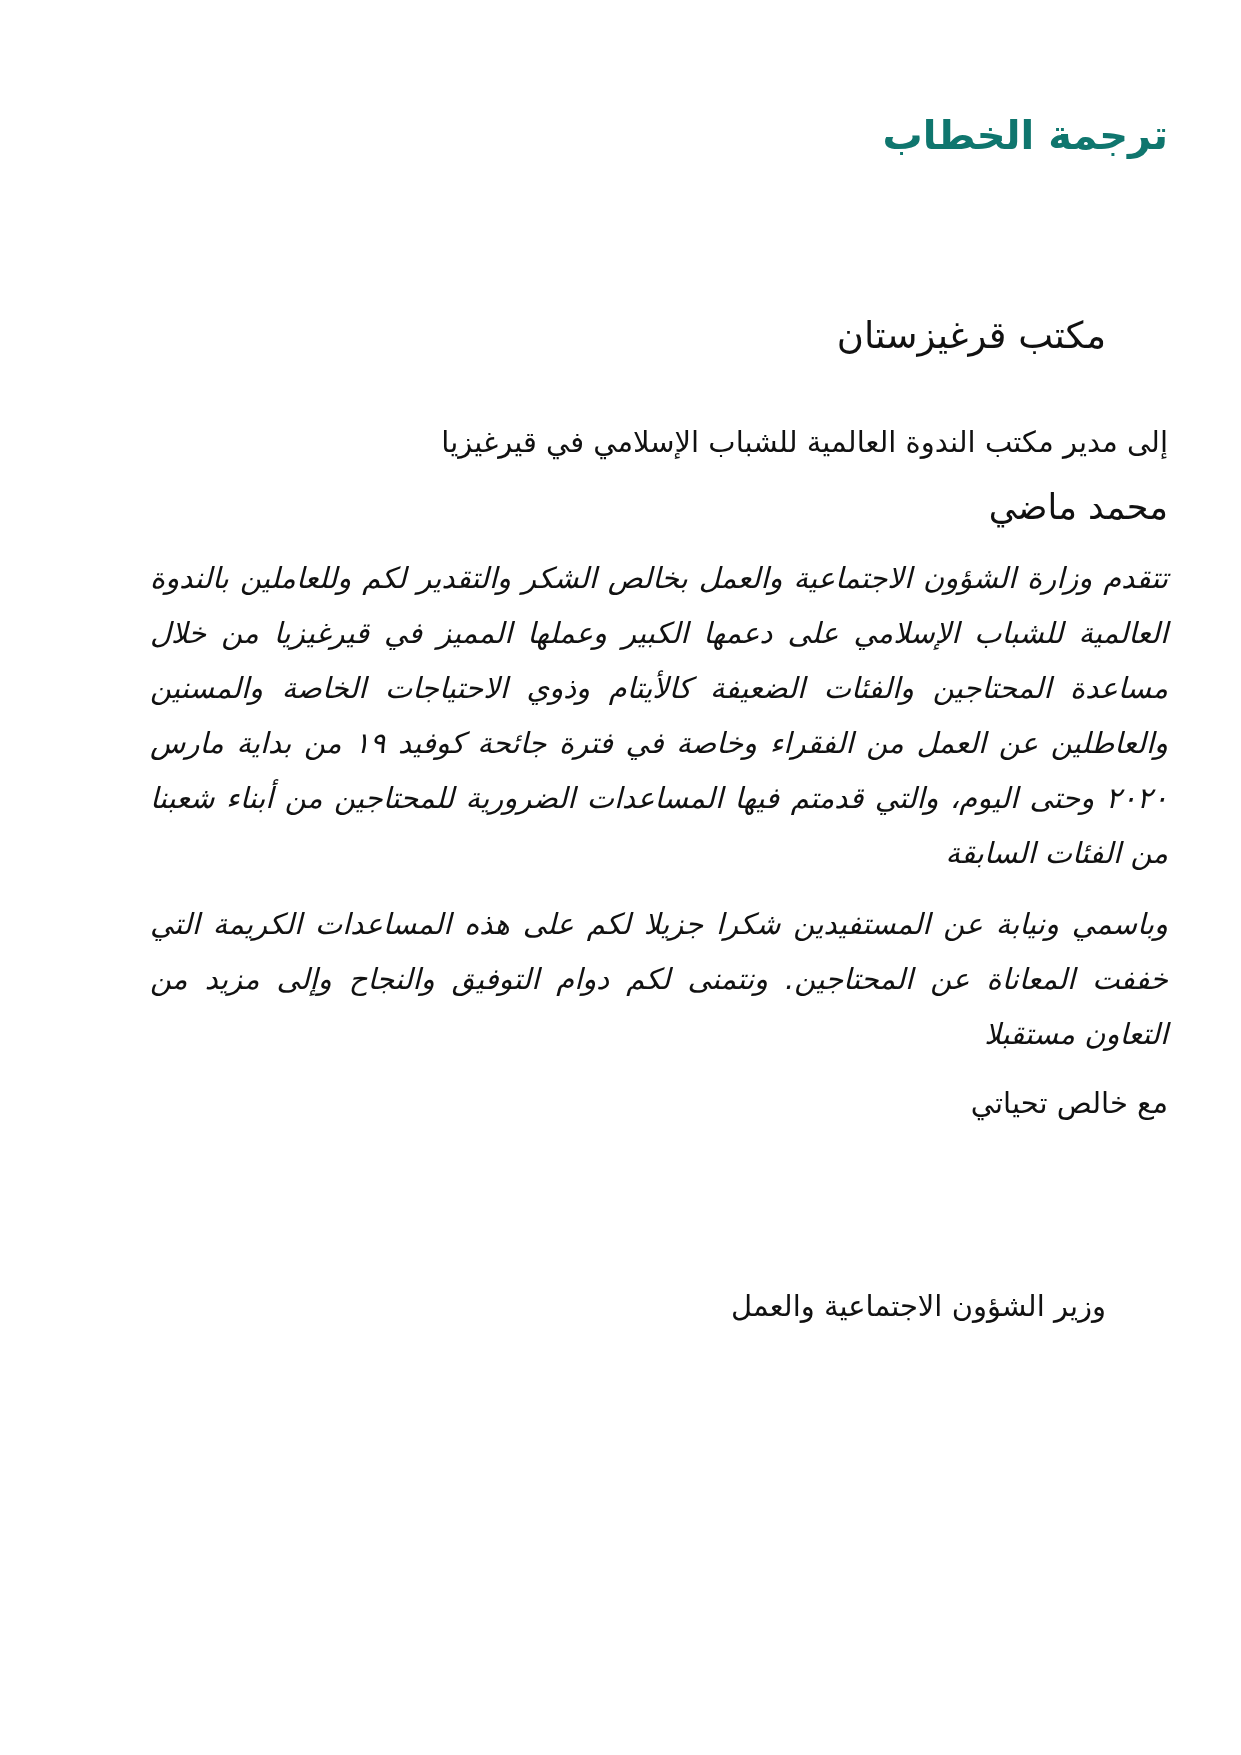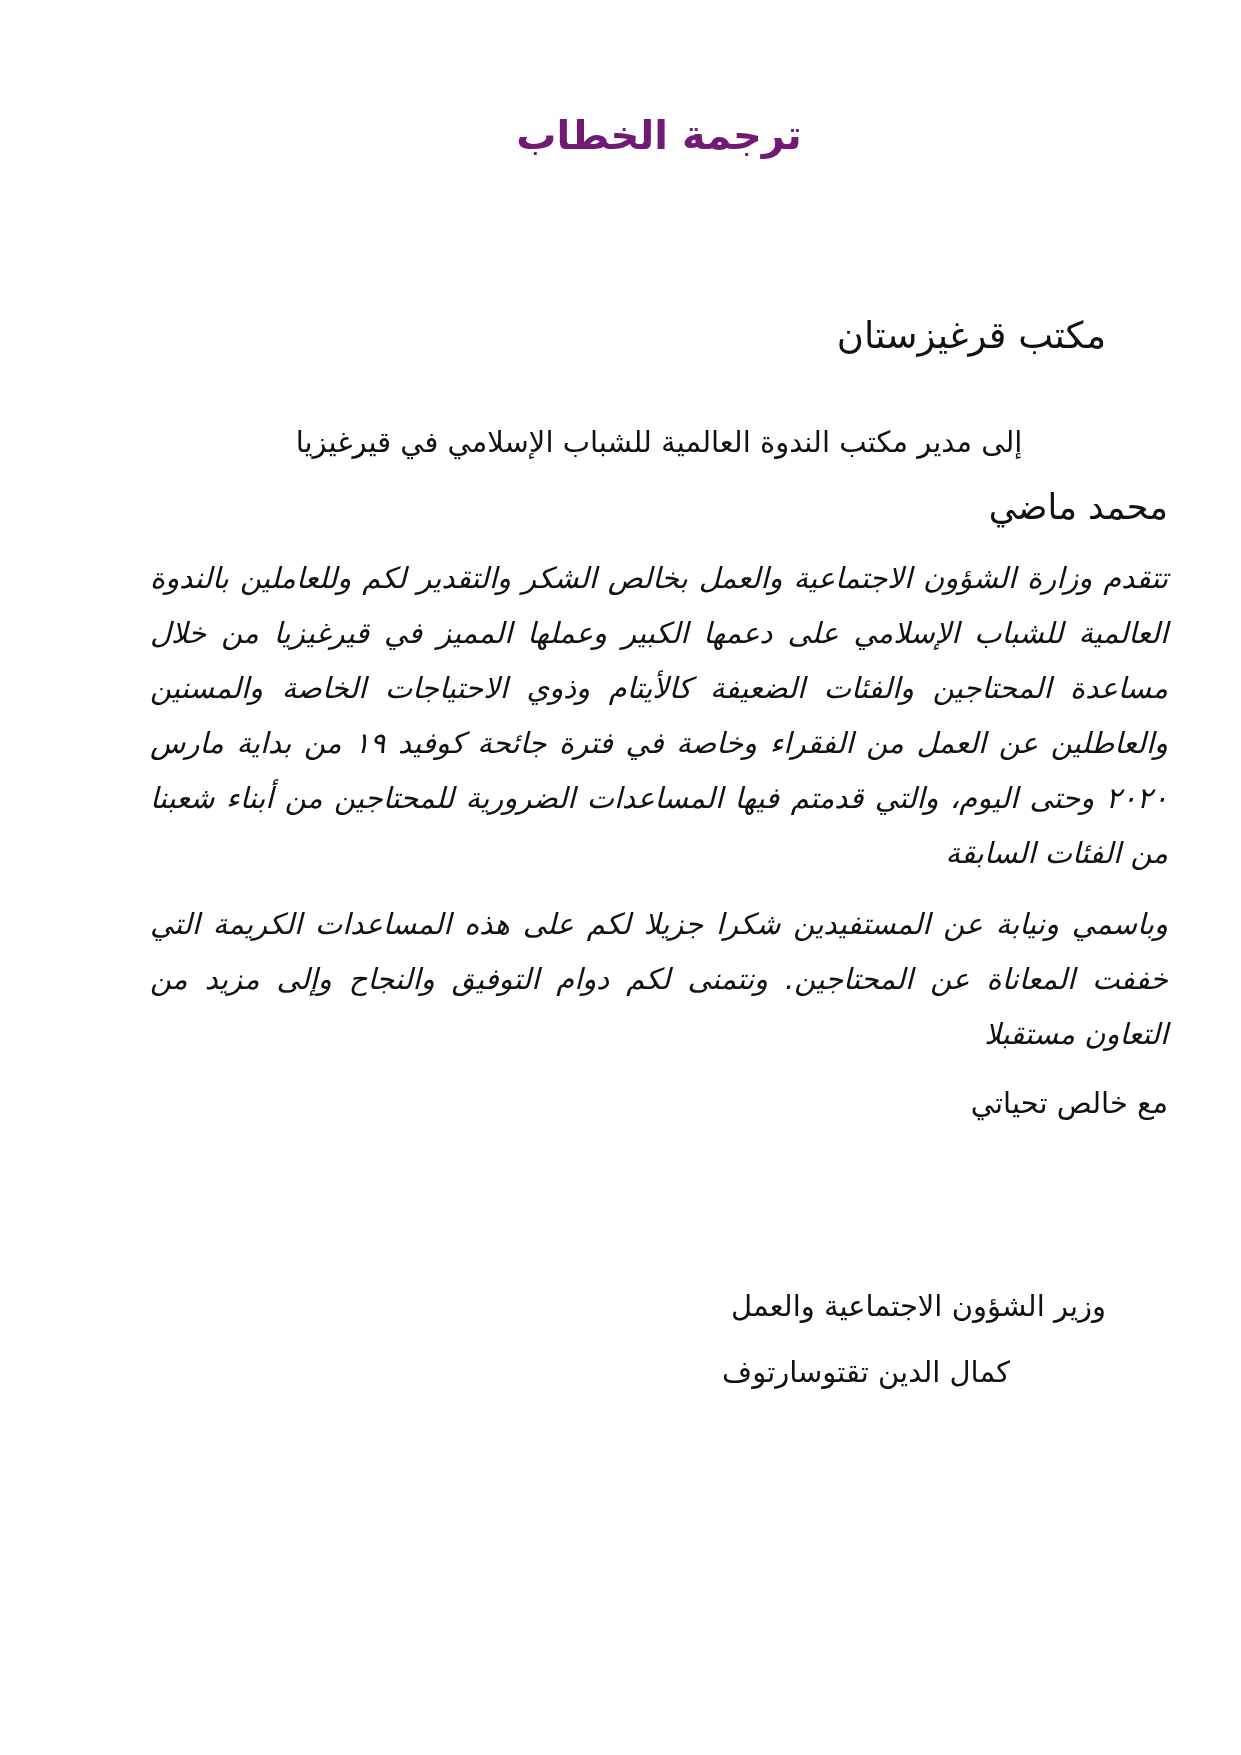--- a/index.html
+++ b/index.html
@@ -31,21 +31,20 @@
   .office-line {
     margin: 150px 0 0 0;
     padding-right: 62px;
     font-size: 37px;
     line-height: 55px;
   }
   .recipient-line {
     margin: 52px 0 0 0;
     font-size: 29px;
     line-height: 55px;
-    text-align: center;
   }
   .recipient-name {
     margin: 10px 0 0 0;
     font-size: 35px;
     line-height: 55px;
   }
   .body-para {
     margin: 16px 0 0 0;
     font-size: 29px;
     line-height: 55px;
@@ -69,31 +68,30 @@
     padding-right: 62px;
   }
   .signature p.signature-name {
     padding-right: 158px;
   }
 </style>
 </head>
 <body>
 
 <div class="page">
-  <h1 class="title" style="color: #701a75;">ترجمة الخطاب</h1>
+  <h1 class="title" style="color: #0f766e; text-align: right;">ترجمة الخطاب</h1>
 
   <p class="office-line">مكتب قرغيزستان</p>
 
   <p class="recipient-line">إلى مدير مكتب الندوة العالمية للشباب الإسلامي في قيرغيزيا</p>
 
   <p class="recipient-name">محمد ماضي</p>
 
   <p class="body-para">تتقدم وزارة الشؤون الاجتماعية والعمل بخالص الشكر والتقدير لكم وللعاملين بالندوة العالمية للشباب الإسلامي على دعمها الكبير وعملها المميز في قيرغيزيا من خلال مساعدة المحتاجين والفئات الضعيفة كالأيتام وذوي الاحتياجات الخاصة والمسنين والعاطلين عن العمل من الفقراء وخاصة في فترة جائحة كوفيد ١٩ من بداية مارس ٢٠٢٠ وحتى اليوم، والتي قدمتم فيها المساعدات الضرورية للمحتاجين من أبناء شعبنا من الفئات السابقة</p>
 
   <p class="body-para">وباسمي ونيابة عن المستفيدين شكرا جزيلا لكم على هذه المساعدات الكريمة التي خففت المعاناة عن المحتاجين. ونتمنى لكم دوام التوفيق والنجاح وإلى مزيد من التعاون مستقبلا</p>
 
   <p class="closing-line">مع خالص تحياتي</p>
 
   <div class="signature">
     <p class="signature-title">وزير الشؤون الاجتماعية والعمل</p>
-    <p class="signature-name">كمال الدين تقتوسارتوف</p>
   </div>
 </div>
 
 </body></html>

